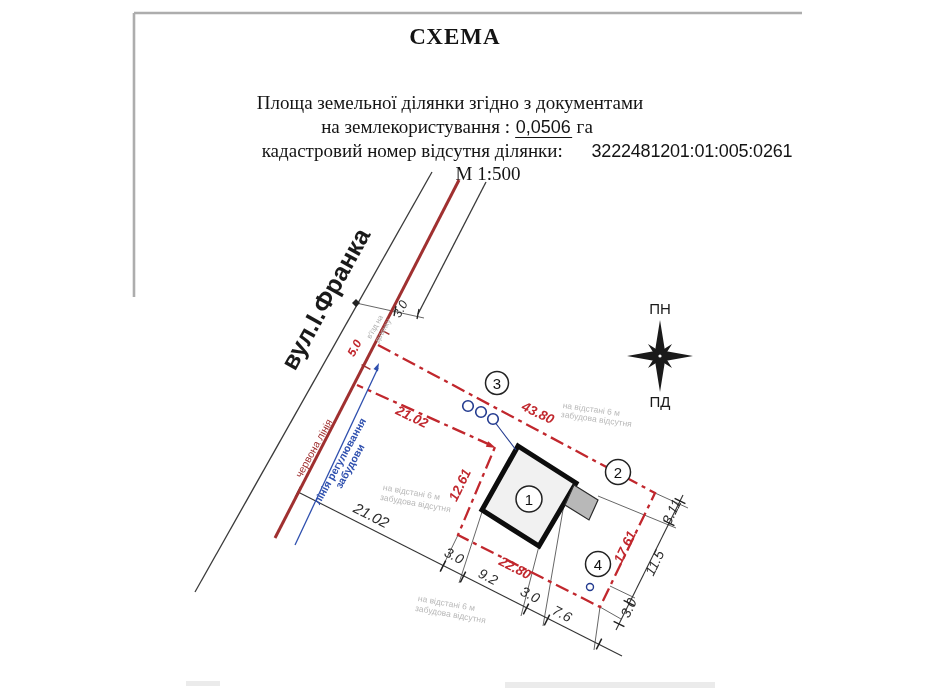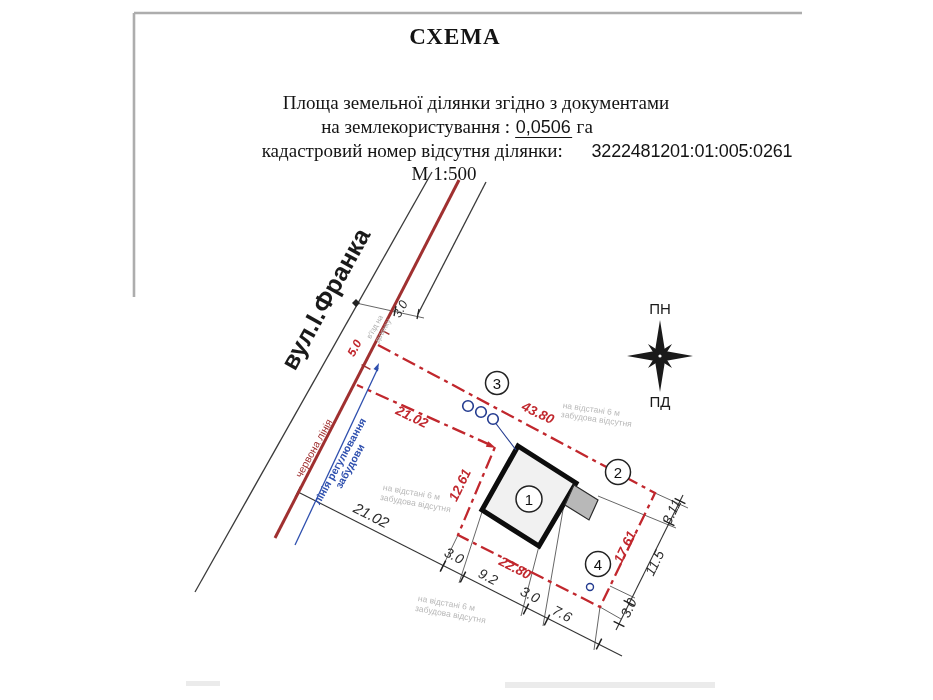--- a/index.html
+++ b/index.html
@@ -20,31 +20,31 @@
   .gnote{font-size:8.5px;fill:#b9b9b9;}
   .mnum{font-size:15px;fill:#111;}
   .cmp{font-size:15px;fill:#1a1a1a;font-weight:500;}
 </style>
 </head>
 <body>
 
 <div class="page">
 
   <div class="hline t1" style="left:455px;top:24px;">СХЕМА</div>
-  <div class="hline body" style="left:450px;top:92px;margin-left:26px;">Площа земельної  ділянки  згідно з документами</div>
+  <div class="hline body" style="left:450px;top:92px;">Площа земельної  ділянки  згідно з документами</div>
   <div class="hline body" style="left:457px;top:116px;">
     <span>на землекористування :</span>
     <span class="area-val">0,0506</span>
     <span>га</span>
   </div>
   <div class="hline body" style="left:527px;top:140px;">
     <span>кадастровий номер відсутня ділянки:</span>
     <span class="cad-val">3222481201:01:005:0261</span>
   </div>
-  <div class="hline body" style="left:444px;top:163px;">М 1:500</div>
+  <div class="hline body" style="left:488px;top:163px;">М 1:500</div>
 
   <svg width="933" height="700" viewBox="0 0 933 700">
 
     <g>
       <line x1="134" y1="13" x2="802" y2="13" stroke="#adadad" stroke-width="2.6"></line>
       <line x1="134" y1="13" x2="134" y2="297" stroke="#adadad" stroke-width="2.6"></line>
       <rect x="505" y="682" width="210" height="6" fill="#ebebeb"></rect>
       <rect x="186" y="681" width="34" height="5" fill="#ebebeb"></rect>
     </g>
 

